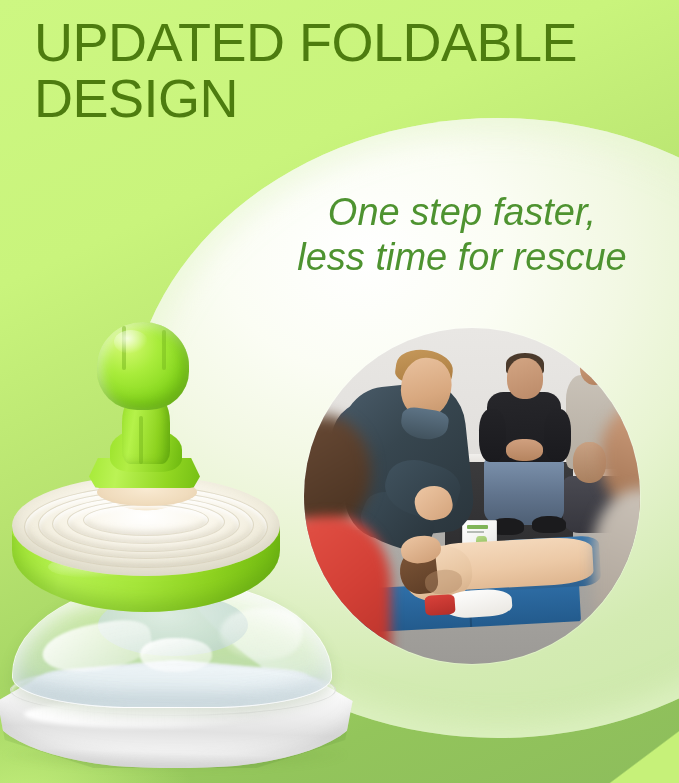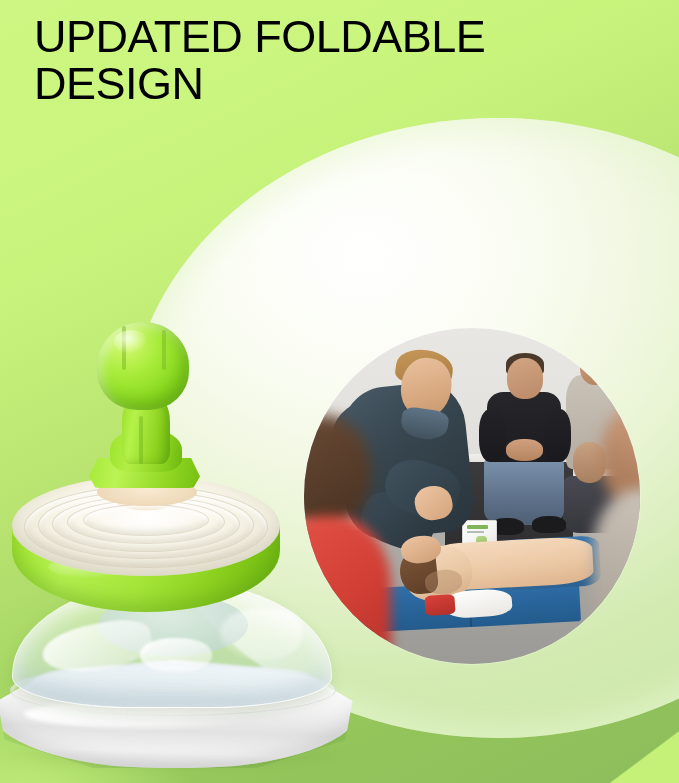--- a/index.html
+++ b/index.html
@@ -69,25 +69,25 @@
     width:740px; height:620px;
     border-radius:50%;
     box-shadow:0 0 26px 14px rgba(230,246,205,.55) inset;
   }
 
   
   .headline {
     position:absolute;
     left:34px; top:14px;
     width:630px;
-    font-size:45px;
+    font-size:54px;
     line-height:1.04;
     letter-spacing:-0.5px;
     font-weight:400;
-    color:#000000;
+    color:#4d7c0f;
     white-space:pre-line;
   }
 
   
   .subtitle {
     position:absolute;
     left:262px; top:190px;
     width:400px;
     text-align:center;
     font-size:38px;
@@ -569,20 +569,22 @@
 
   <div class="bg-base"></div>
   <div class="bg-disc"></div>
   <div class="bg-disc-feather"></div>
   <div class="bg-corner-wedge"></div>
   <div class="bg-corner-wedge-left"></div>
 
   <div class="headline">UPDATED FOLDABLE
 DESIGN</div>
 
+  <div class="subtitle">One step faster,
+less time for rescue</div>
 
   <div class="photo-circle">
     <div class="photo-inner">
       <div class="ph-wall"></div>
       <div class="ph-floor"></div>
       <div class="ph-table-top"></div>
       <div class="ph-cabinet"></div>
 
       <div class="ph-stu2-torso"></div>
       <div class="ph-stu2-head"></div>

